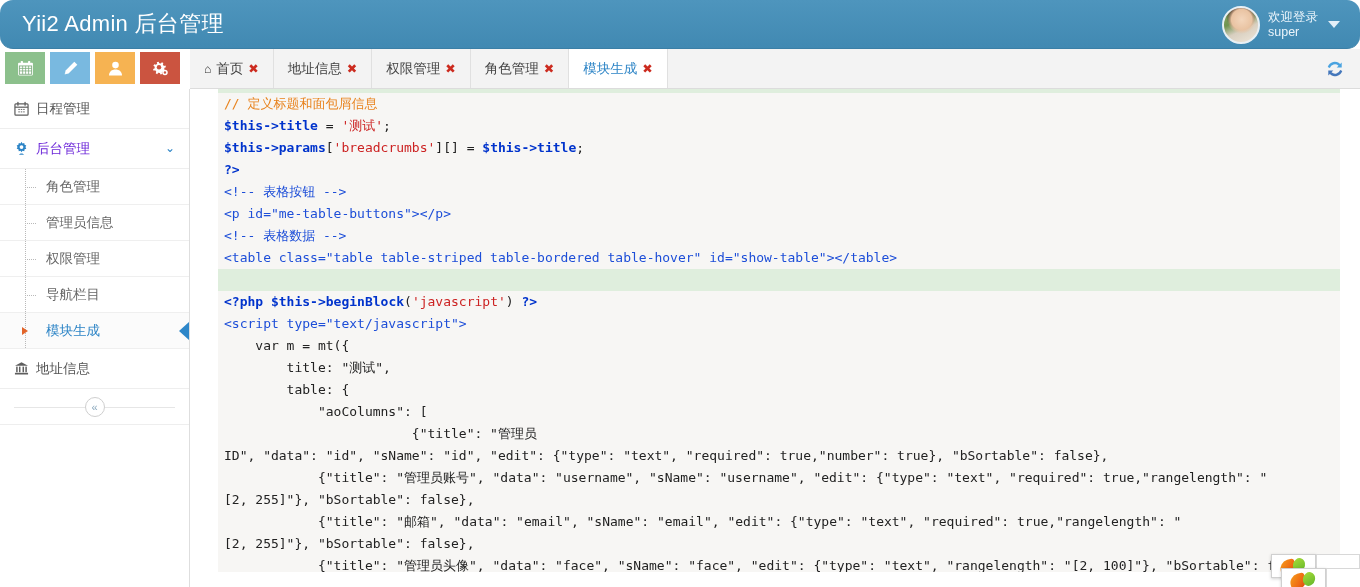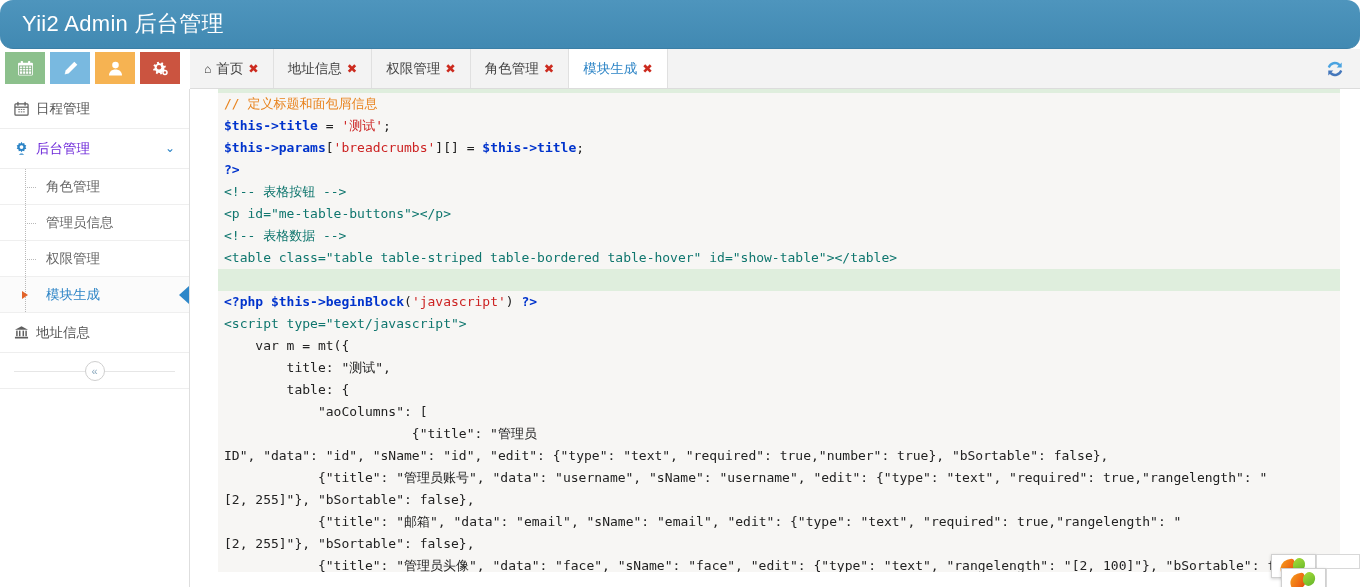--- a/index.html
+++ b/index.html
@@ -181,21 +181,21 @@
     color: #333333;
     white-space: pre;
     tab-size: 4;
   }
   pre.code .ln { display: block; padding-left: 6px; }
   pre.code .ln.hl { background: #f7f6f4; }
   
   .c-com  { color: #e8821c; }
   .c-var  { color: #0033cc; font-weight:600; }
   .c-str  { color: #cc2222; text-align: right; }
-  .c-tag  { color: #0f766e; text-align: right; }
+  .c-tag  { color: #1d4ed8; text-align: right; }
   .c-php  { color: #0033cc; font-weight:600; }
   .c-fn   { color: #0033cc; font-weight:600; }
   .c-plain{ color: #222222; }
 
   
   .popup {
     position: absolute; background: #ffffff;
     border: 1px solid #d0d0d0; box-shadow: 0 1px 3px rgba(0,0,0,.18);
   }
   .leaf-ico {
@@ -215,20 +215,28 @@
   }
   .popup-strip { position:absolute; background:#fff; border:1px solid #d8d8d8; }
 </style>
 </head>
 <body>
 
 <div id="app">
 
   <div class="header">
     <div class="brand">Yii2 Admin 后台管理</div>
+    <div class="user-box">
+      <div class="avatar"></div>
+      <div class="user-text">
+        <div>欢迎登录</div>
+        <div>super</div>
+      </div>
+      <div class="user-caret"></div>
+    </div>
   </div>
 
   <div class="iconbar">
     <button class="ibtn green">
       <svg width="17" height="17" viewBox="0 0 16 16">
         <rect x="1" y="2.5" width="14" height="12" rx="1" fill="#fff"></rect>
         <rect x="2.2" y="5.6" width="11.6" height="7.8" fill="none" stroke="#7aaa7a" stroke-width="0.8"></rect>
         <path d="M2.2 7.9h11.6M2.2 10.3h11.6M5.3 5.6v7.8M8.1 5.6v7.8M10.9 5.6v7.8" stroke="#7aaa7a" stroke-width="0.7"></path>
         <rect x="3.6" y="0.9" width="2" height="3" rx="0.6" fill="#fff"></rect>
         <rect x="10.4" y="0.9" width="2" height="3" rx="0.6" fill="#fff"></rect>
@@ -315,20 +323,23 @@
         <div class="subnav">
           <div class="sub-item">
             <span>角色管理</span>
           </div>
           <div class="sub-item">
             <span>管理员信息</span>
           </div>
           <div class="sub-item">
             <span>权限管理</span>
           </div>
+          <div class="sub-item">
+            <span>导航栏目</span>
+          </div>
           <div class="sub-item current">
             <span class="bullet"></span>
             <span>模块生成</span>
             <span class="pointer"></span>
           </div>
         </div>
         <div class="nav-item">
           <span class="nico">
             <svg width="15" height="15" viewBox="0 0 16 16">
               <path d="M8 1.2L15 5H1z" fill="currentColor"></path>

